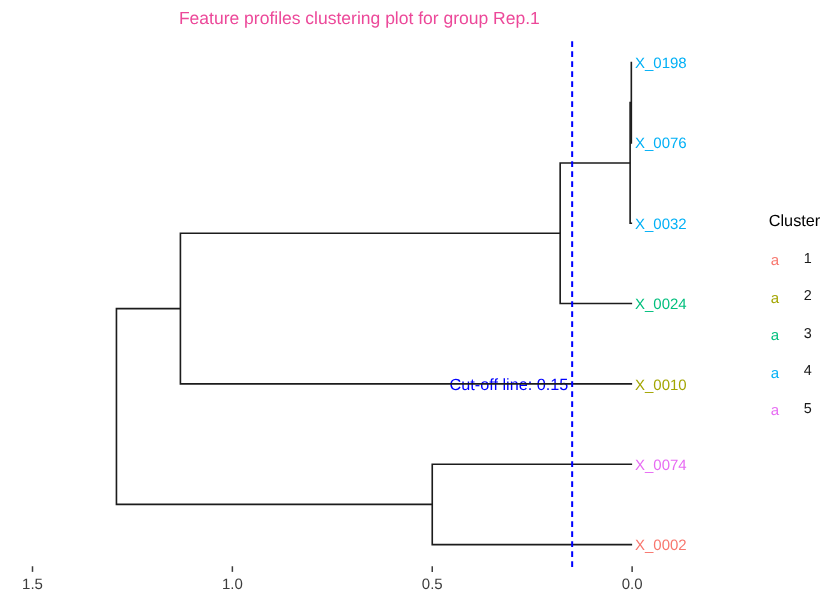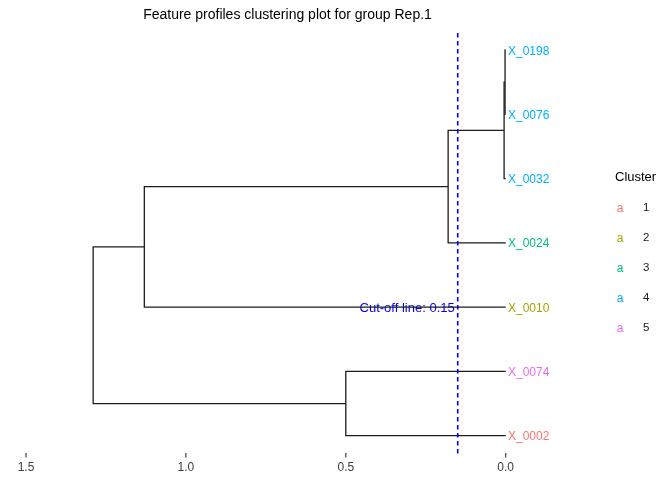--- a/index.html
+++ b/index.html
@@ -2,21 +2,21 @@
 <html><head>
 <meta charset="utf-8">
 <style>
   html,body{margin:0;padding:0;background:#fff;}
   .stage{
     position:relative;width:672px;height:480px;background:#ffffff;
     font-family:"Liberation Sans",sans-serif;overflow:hidden;
   }
   .title{
     position:absolute;top:6px;left:0;width:575px;text-align:center;
-    font-size:14px;color:#000000;white-space:nowrap;
+    font-size:14px;color:#ec4899;white-space:nowrap;
   }
   svg.plot{position:absolute;left:0;top:0;}
   .legend{position:absolute;left:605px;top:169px;width:66px;}
   .lg-title{font-size:13px;color:#000000;margin:0 16px 9px 10px;}
   .lg-row{display:flex;align-items:center;height:30px;padding-left:6px;}
   .lg-key{width:18px;text-align:center;font-size:12px;line-height:1;}
   .lg-num{margin-left:14px;font-size:11.5px;color:#1a1a1a;line-height:1;}
 </style>
 </head>
 <body>

